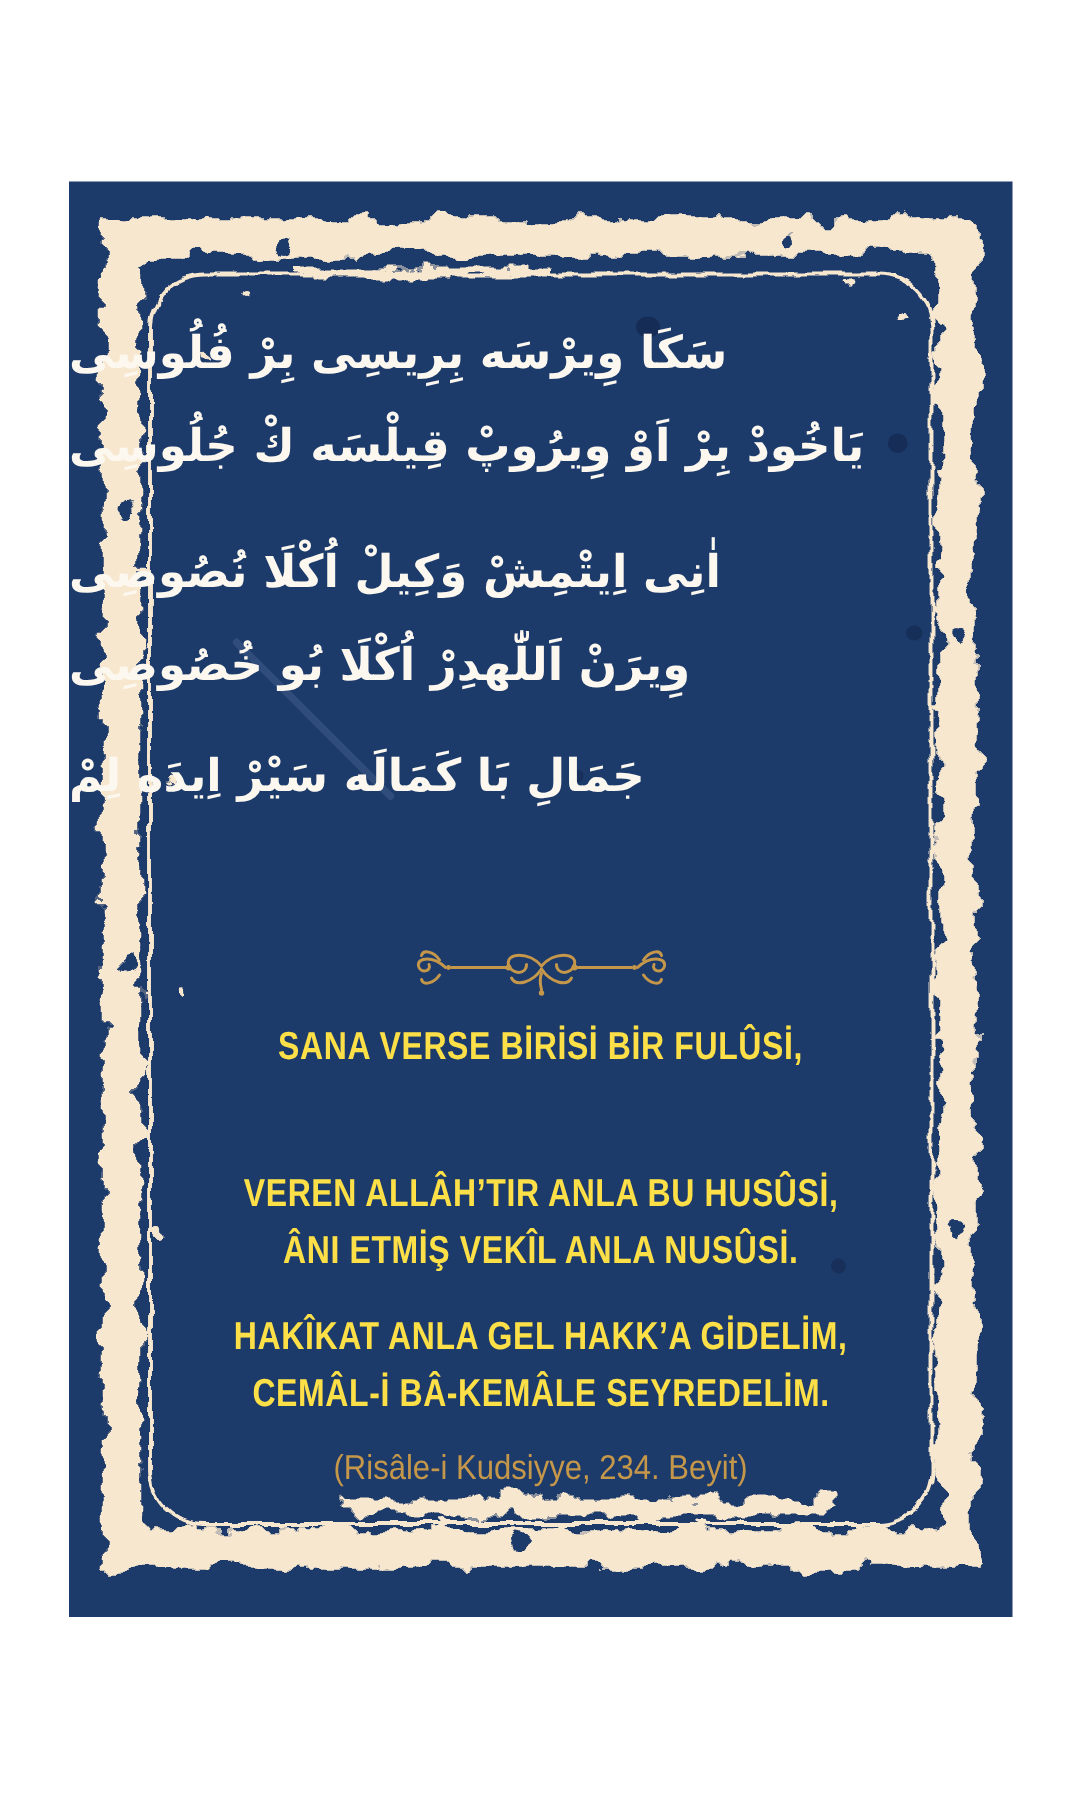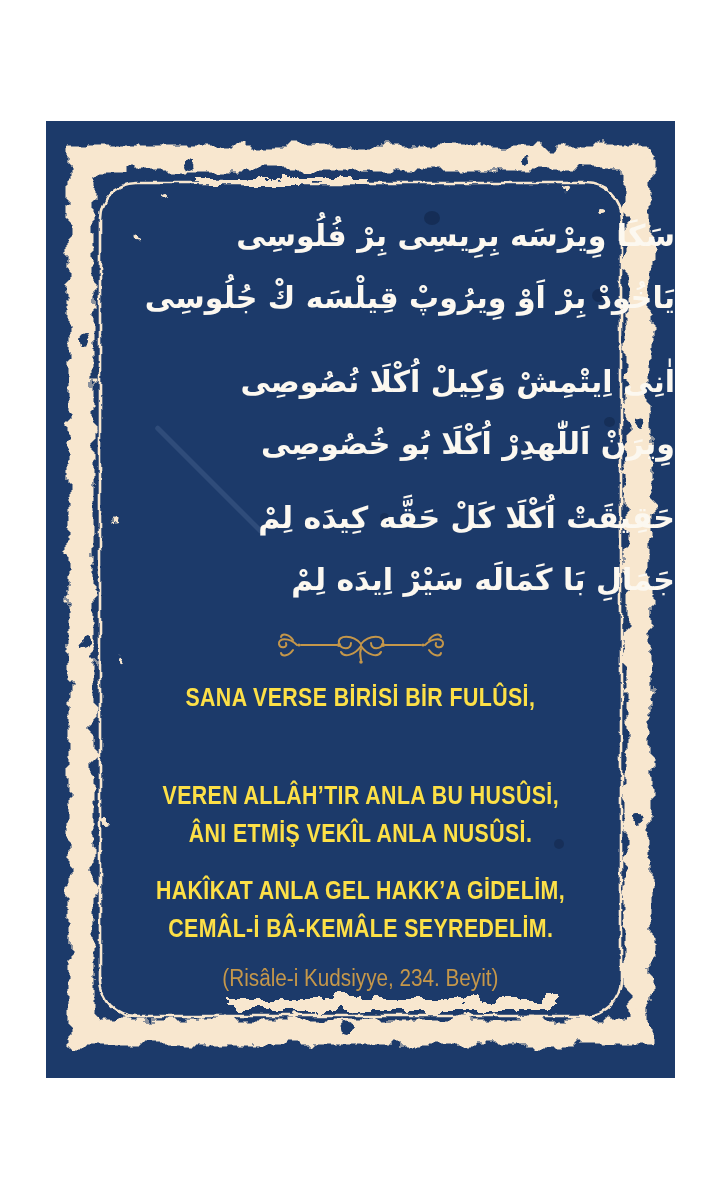--- a/index.html
+++ b/index.html
@@ -7,21 +7,21 @@
     width:720px;height:1200px;background:#ffffff;position:relative;overflow:hidden;
     font-family:"Liberation Sans",sans-serif;
   }
   .poster{
     position:absolute;left:46px;top:121px;width:629px;height:957px;
     background:#1c3a6a;
   }
   .frame-svg{position:absolute;left:0;top:0;width:629px;height:957px;pointer-events:none}
   
   .ottoman{
-    position:absolute;left:0;width:100%;text-align:right;direction:rtl;
+    position:absolute;left:0;width:100%;text-align:left;direction:rtl;
     color:#fcf8f0;font-family:"DejaVu Sans",sans-serif;font-weight:bold;
     font-size:30px;line-height:62px;
   }
   .ot1{top:84px}.ot2{top:230px}.ot3{top:366px}
   .ottoman .aline{display:block;white-space:nowrap}
   
   .divider{position:absolute;top:508px;left:50%;transform:translateX(-50%)}
   
   .stanza{
     position:absolute;left:0;width:100%;text-align:center;
@@ -109,21 +109,20 @@
 
   <div class="ottoman ot1" dir="rtl" lang="ota">
     <span class="aline">سَكَا وِيرْسَه بِرِيسِى بِرْ فُلُوسِى</span>
     <span class="aline">يَاخُودْ بِرْ اَوْ وِيرُوپْ قِيلْسَه كْ جُلُوسِى</span>
   </div>
   <div class="ottoman ot2" dir="rtl" lang="ota">
     <span class="aline">اٰنِى اِيتْمِشْ وَكِيلْ اُكْلَا نُصُوصِى</span>
     <span class="aline">وِيرَنْ اَللّٰهدِرْ اُكْلَا بُو خُصُوصِى</span>
   </div>
   <div class="ottoman ot3" dir="rtl" lang="ota">
-    <span class="aline">حَقِيقَتْ اُكْلَا كَلْ حَقَّه كِيدَه لِمْ</span>
     <span class="aline">جَمَالِ بَا كَمَالَه سَيْرْ اِيدَه لِمْ</span>
   </div>
 
   <svg class="divider" width="180" height="40" viewBox="0 0 180 40" aria-hidden="true">
     <g stroke="#c5974a" fill="none" stroke-width="2" stroke-linecap="round">
       <path d="M30,16 H66"></path>
       <path d="M114,16 H150"></path>
 
       <path d="M26,16 C18,8 7,9 8,15 C9,20 17,19 15,14"></path>
       <path d="M22,11 C18,5 11,4 10,8"></path>

